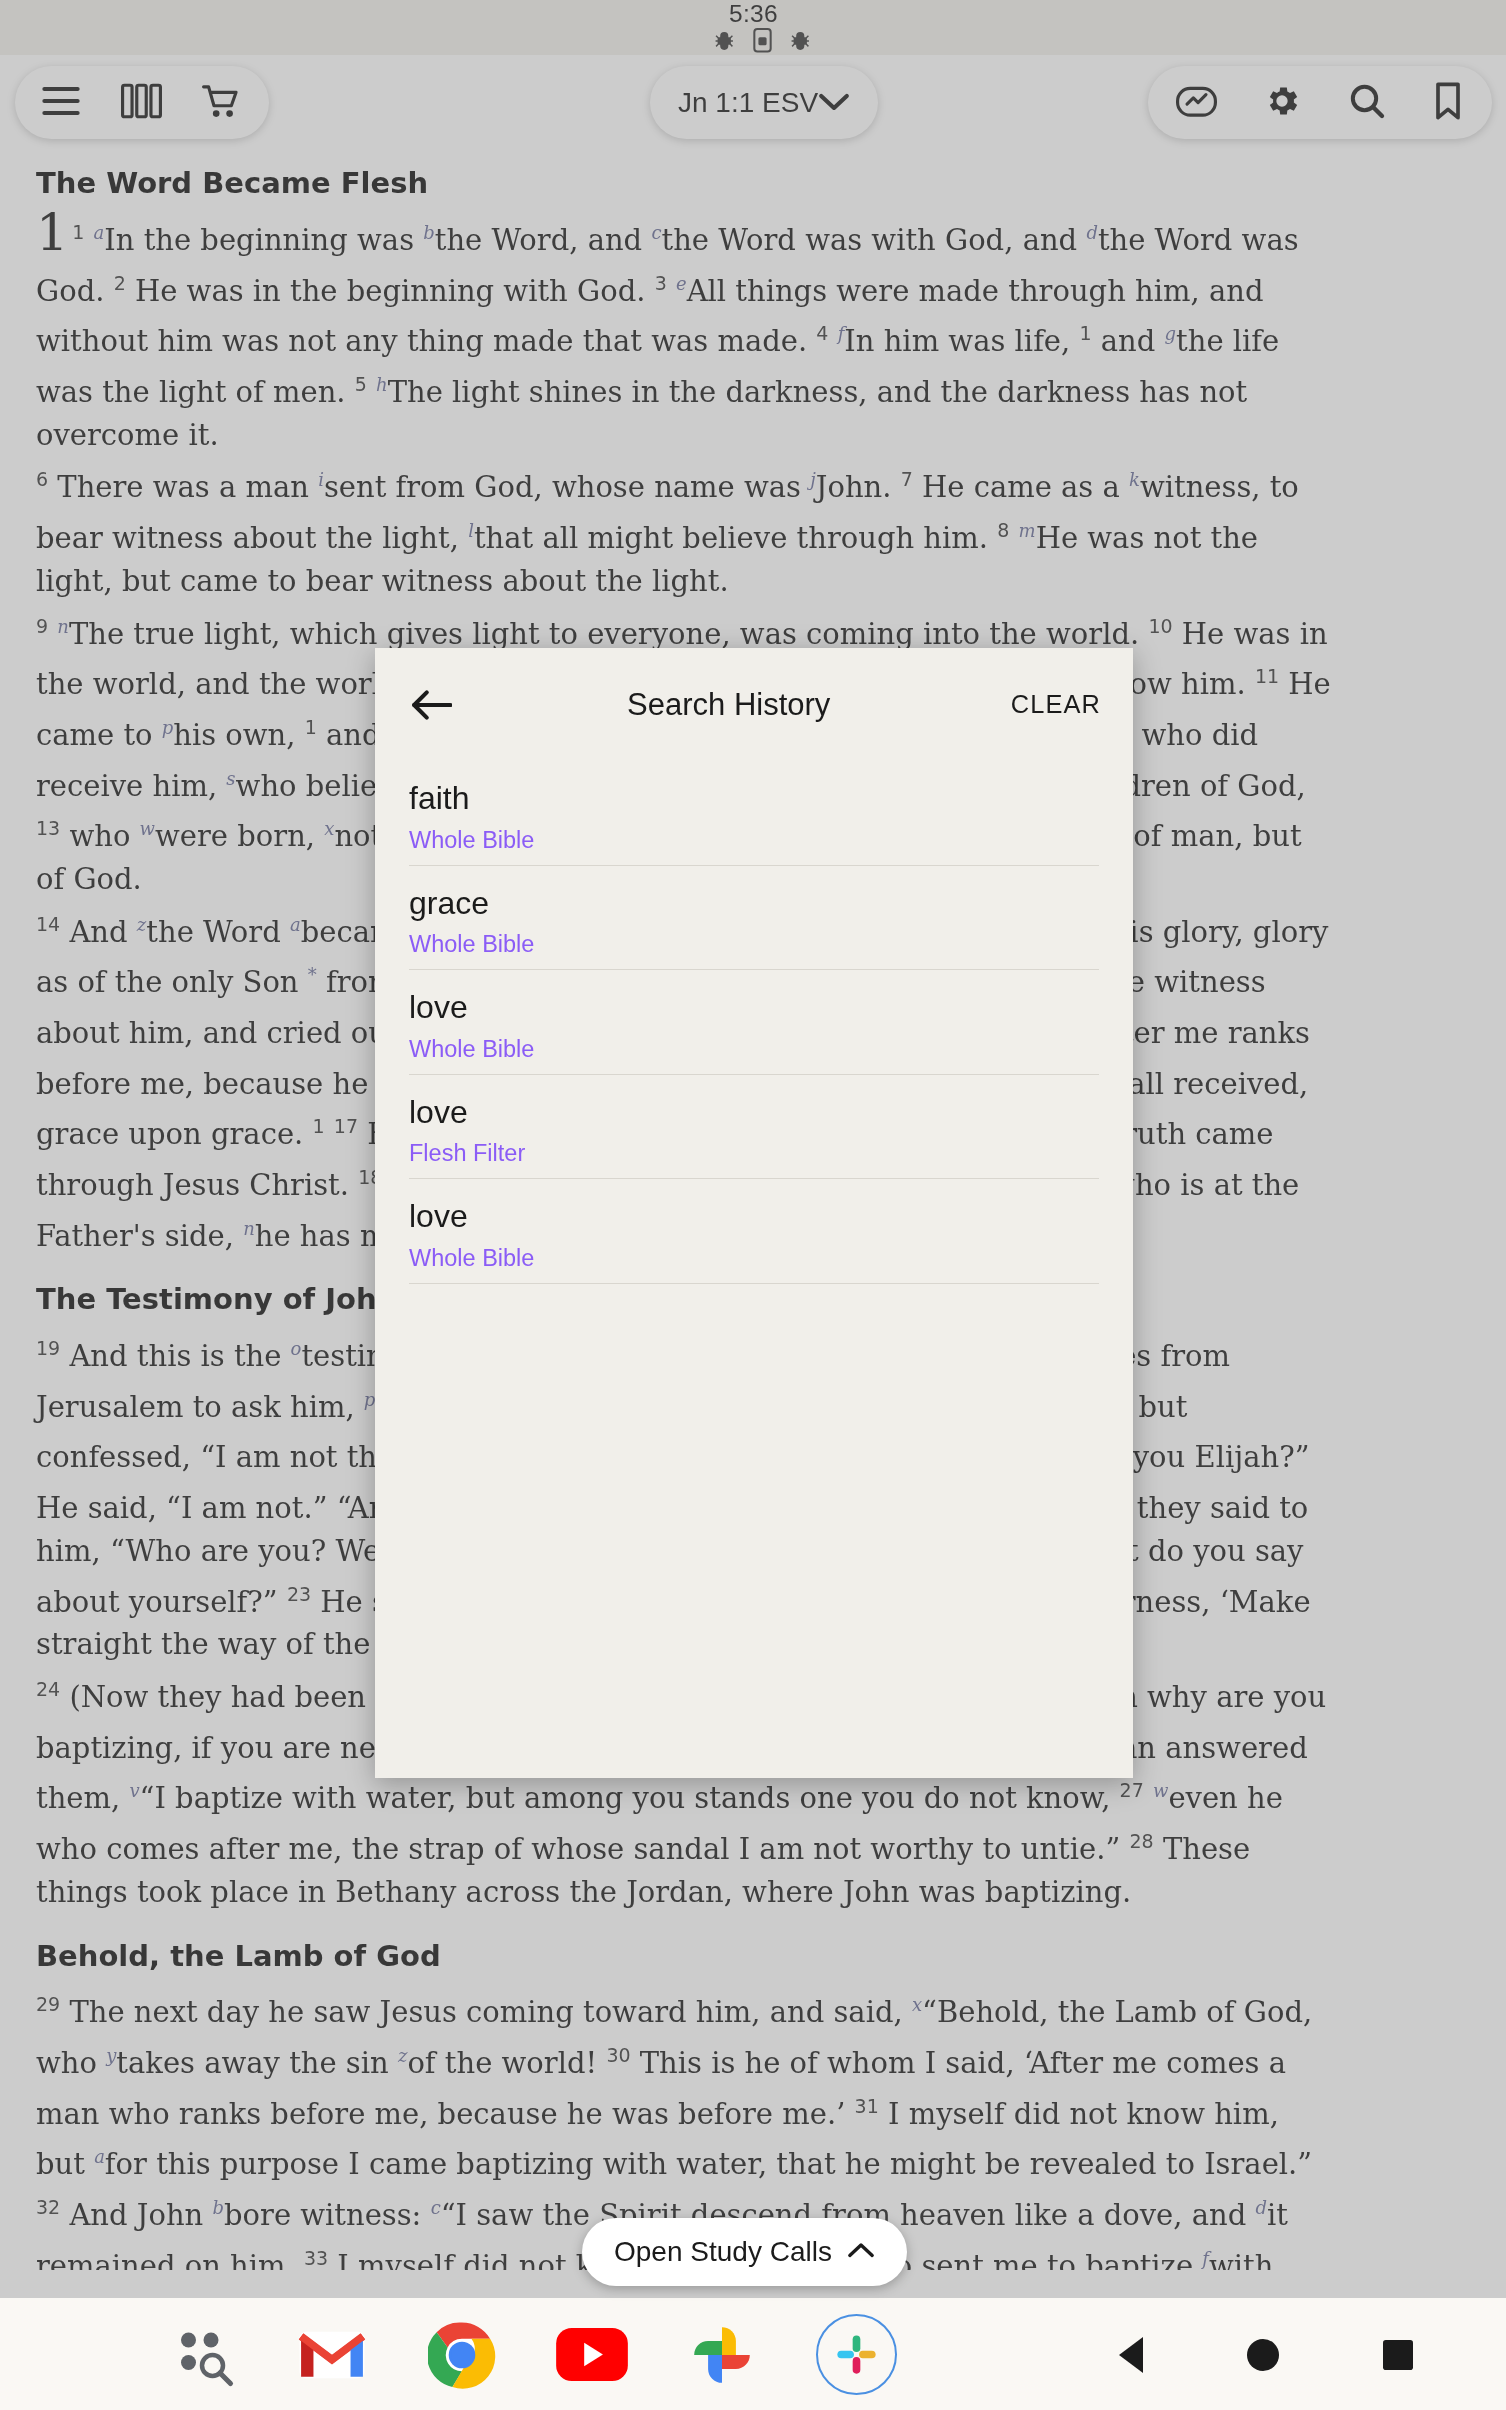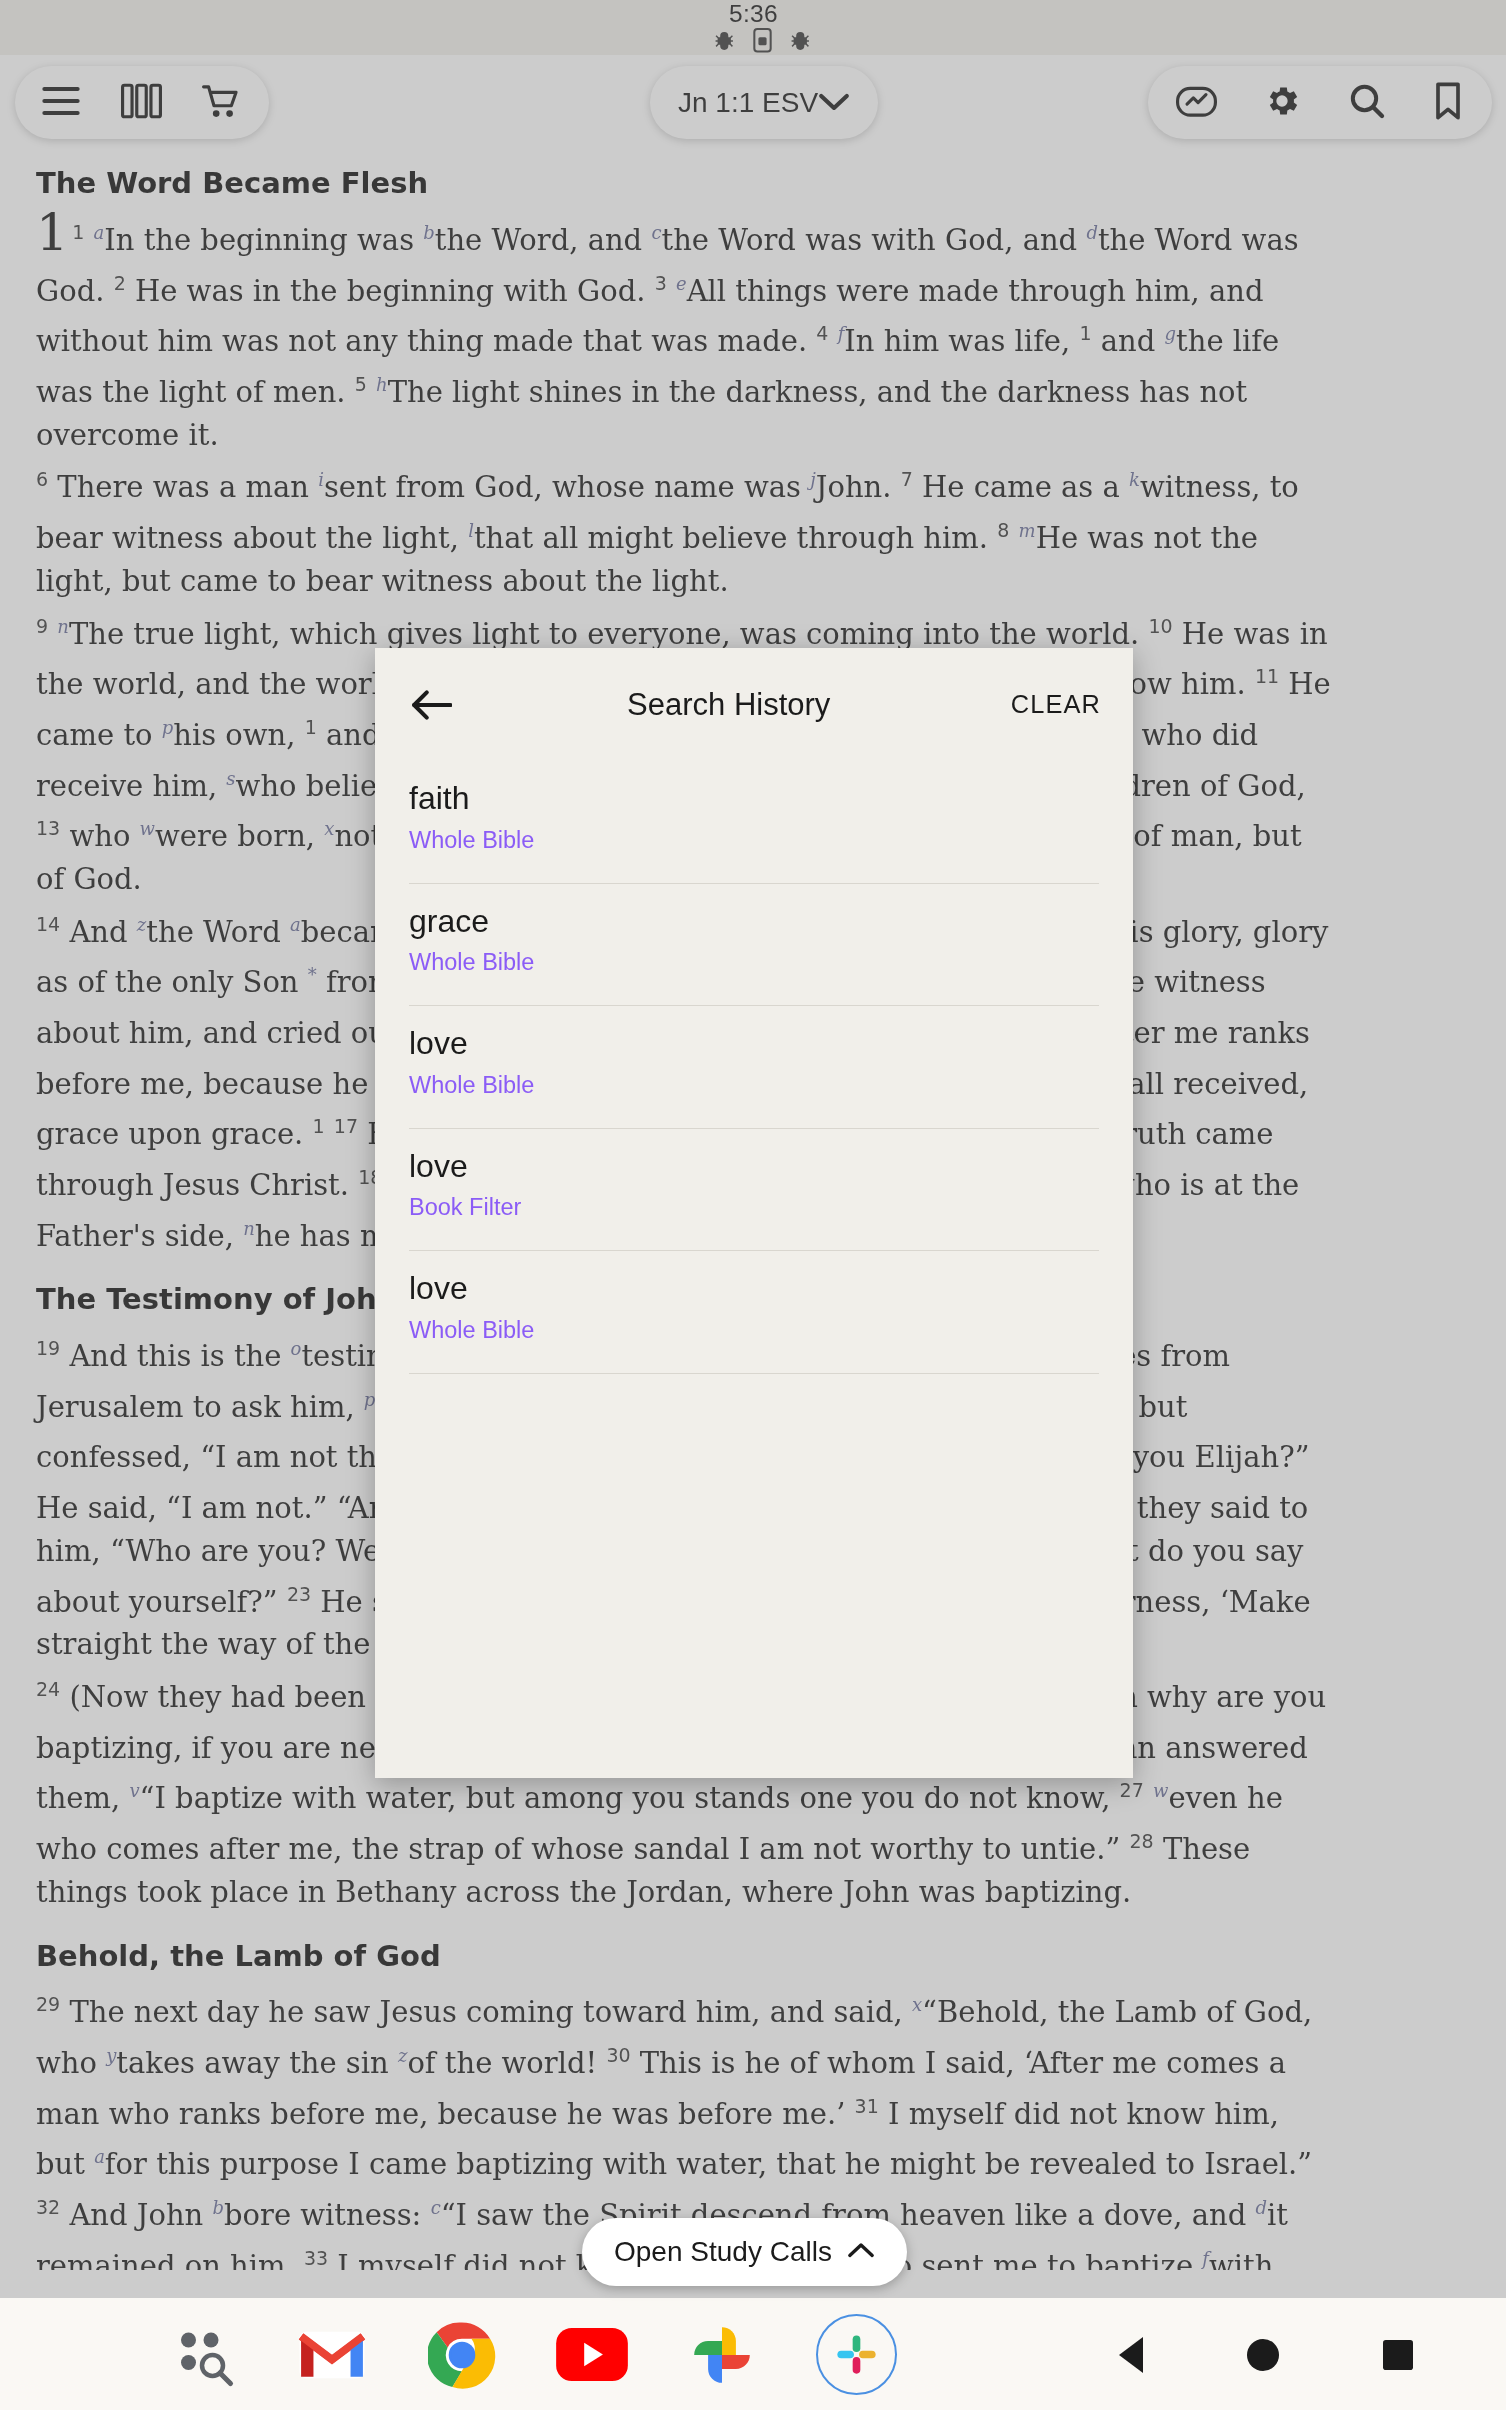--- a/index.html
+++ b/index.html
@@ -143,21 +143,21 @@
   }
   .clear-btn {
     font-size: 25.4px;
     letter-spacing: 1.1px;
     color: #1b1b1b;
     flex: none;
   }
   .hist-list { padding: 0 0 0 0; }
   .hist-item {
     margin: 0 34px 0 34px;
-    padding: 17px 0 28px 0;
+    padding: 17px 0 10px 0;
     border-bottom: 1.4px solid #d9d6cf;
   }
   .hist-term {
     font-size: 32px;
     color: #1b1b1b;
     line-height: 41px;
   }
   .hist-scope {
     font-size: 23.5px;
     color: #8b5cf6;
@@ -379,21 +379,21 @@
       <div class="hist-item">
         <div class="hist-term">grace</div>
         <div class="hist-scope">Whole Bible</div>
       </div>
       <div class="hist-item">
         <div class="hist-term">love</div>
         <div class="hist-scope">Whole Bible</div>
       </div>
       <div class="hist-item">
         <div class="hist-term">love</div>
-        <div class="hist-scope">Book Filter</div>
+        <div class="hist-scope">Flesh Filter</div>
       </div>
       <div class="hist-item">
         <div class="hist-term">love</div>
         <div class="hist-scope">Whole Bible</div>
       </div>
     </div>
   </div>
 
   <div class="study-fab">
     <span class="lbl">Open Study Calls</span>

